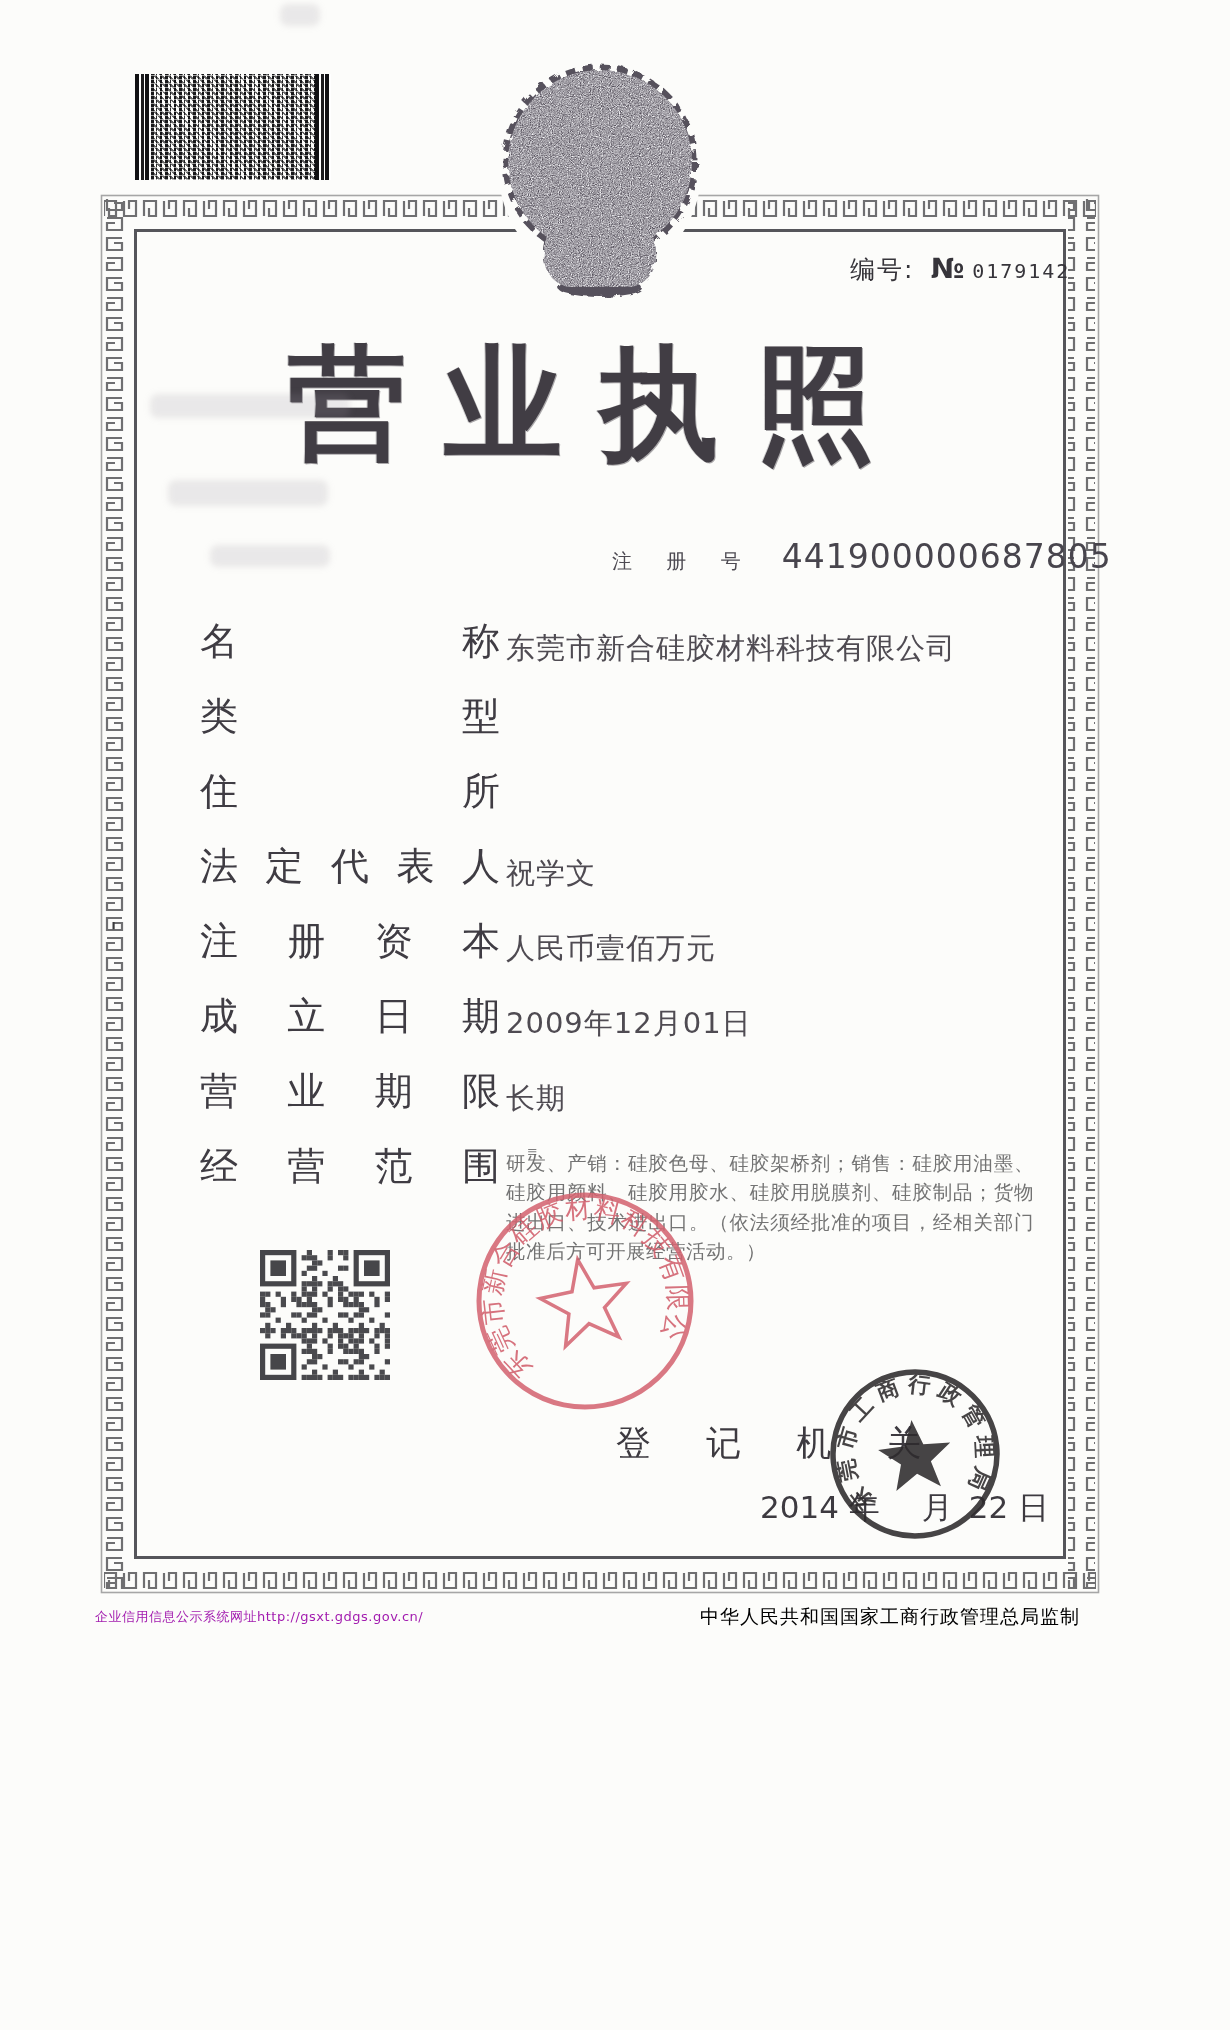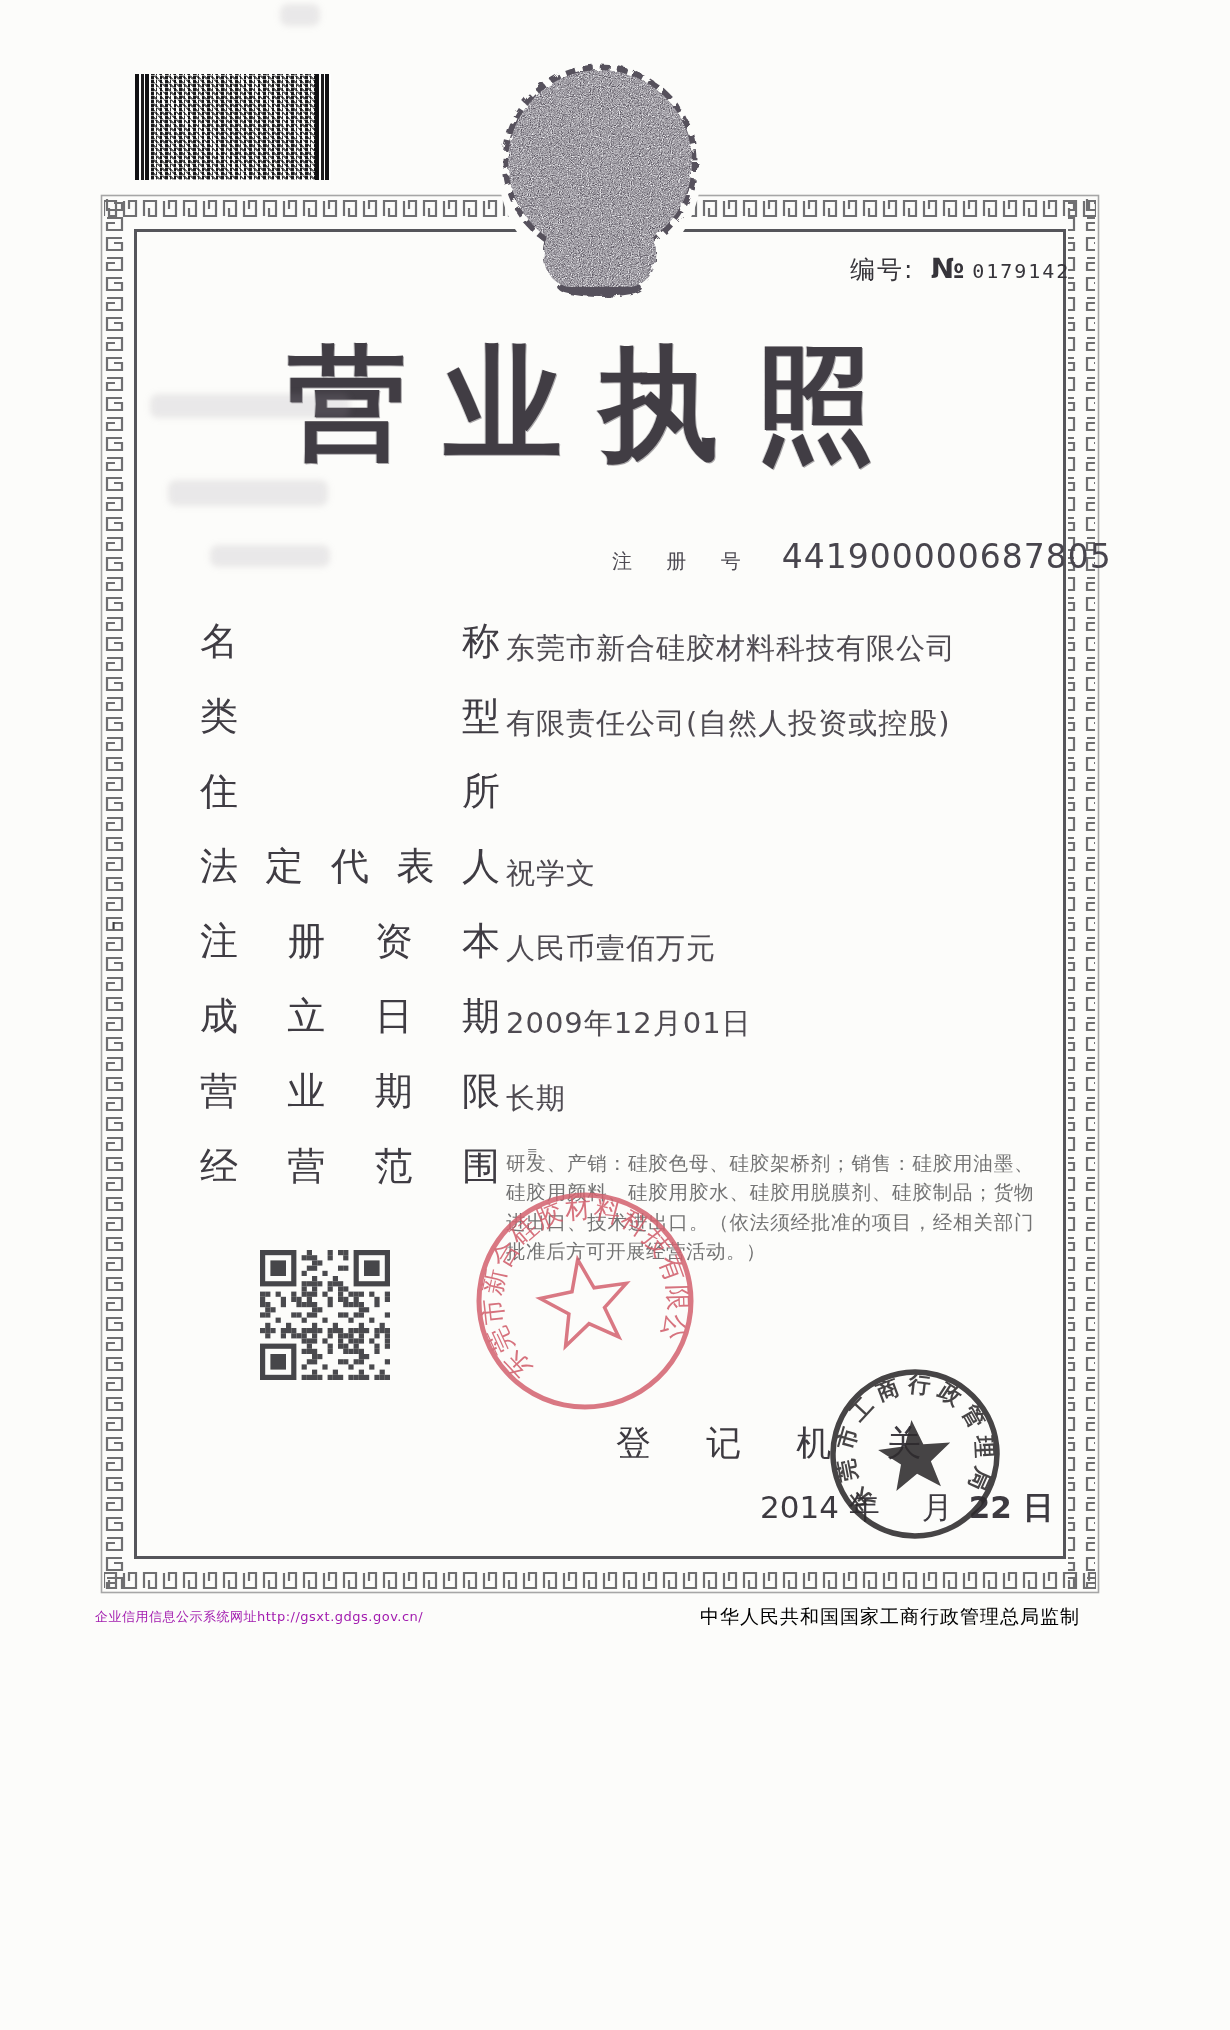--- a/index.html
+++ b/index.html
@@ -58,21 +58,21 @@
   }
   .fvalue.scope{
     white-space:normal;width:528px;font-size:19.5px;line-height:1.5;
     text-align:justify;padding-top:4px;letter-spacing:.5px;color:#737373;
   }
 
   
   .registry{left:616px;top:1420px;font-size:35px;letter-spacing:22px;color:#3d3a40;white-space:nowrap;}
   .dateline{left:760px;top:1487px;font-size:31px;color:#3d3a40;white-space:nowrap;}
   .dateline .m{margin-left:42px;}
-  .dateline .d{margin-left:16px;font-weight:bold;}
+  .dateline .d{margin-left:16px;}
 
   
   .footer-left{left:95px;top:1608px;font-size:13px;color:#a21caf;letter-spacing:.5px;}
   .footer-right{left:700px;top:1604px;font-size:19px;color:#000000;letter-spacing:1px;}
 
   
   .frame-svg{left:100px;top:194px;}
   .emblem-svg{left:496px;top:62px;}
   .qr-svg{left:260px;top:1250px;}
   .red-seal{left:452px;top:1168px;opacity:.85;}
@@ -155,21 +155,20 @@
         <span>名</span>
         <span>称</span>
       </div>
       <div class="fvalue">东莞市新合硅胶材料科技有限公司</div>
     </div>
     <div class="frow">
       <div class="flabel">
         <span>类</span>
         <span>型</span>
       </div>
-      <div class="fvalue">有限责任公司(自然人投资或控股)</div>
     </div>
     <div class="frow">
       <div class="flabel">
         <span>住</span>
         <span>所</span>
       </div>
     </div>
     <div class="frow">
       <div class="flabel">
         <span>法</span>

